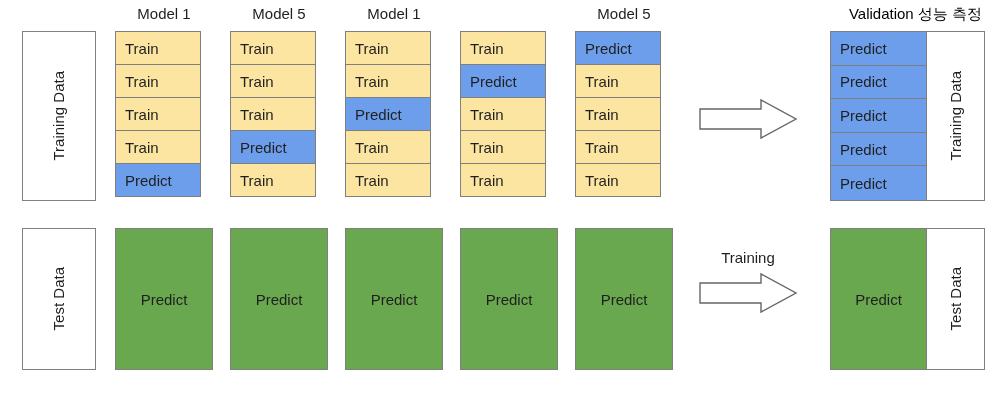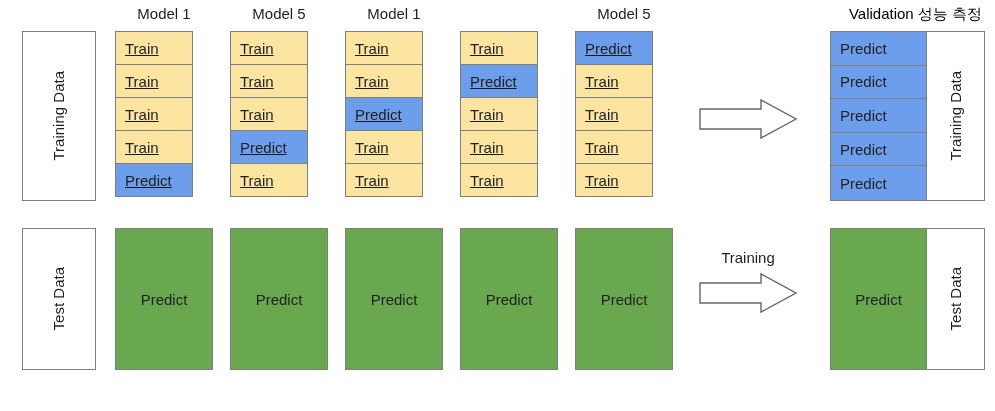--- a/index.html
+++ b/index.html
@@ -55,23 +55,22 @@
     transform: rotate(180deg);
     font-size: 15px;
     line-height: 16px;
     white-space: nowrap;
     color: #1f1f1f;
   }
 
   
   .fold-col {
     position: absolute;
-    width: 78px;
-    box-sizing: border-box;
-    text-decoration: underline;
+    width: 86px;
+    box-sizing: border-box;
   }
   .cell {
     box-sizing: border-box;
     height: 34px;
     border: 1px solid #7f7f7f;
     margin-top: -1px;
     display: flex;
     align-items: center;
     padding-left: 9px;
     font-size: 15px;

